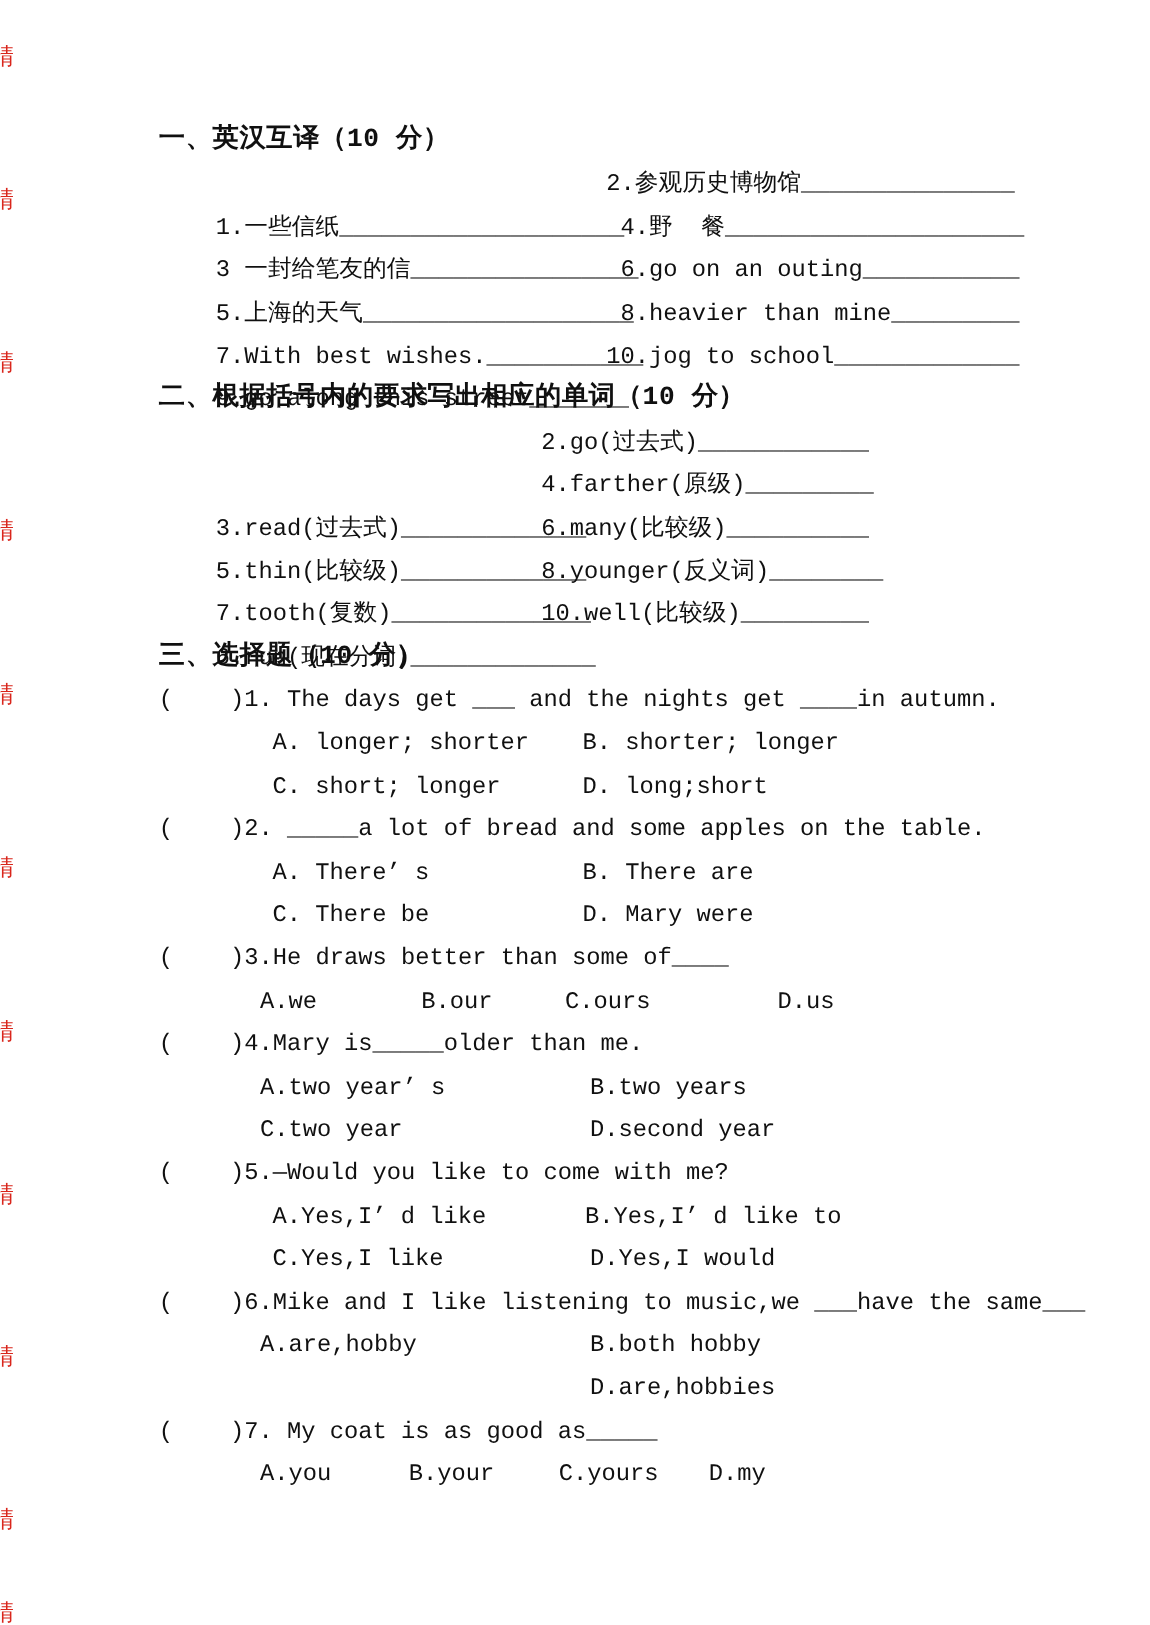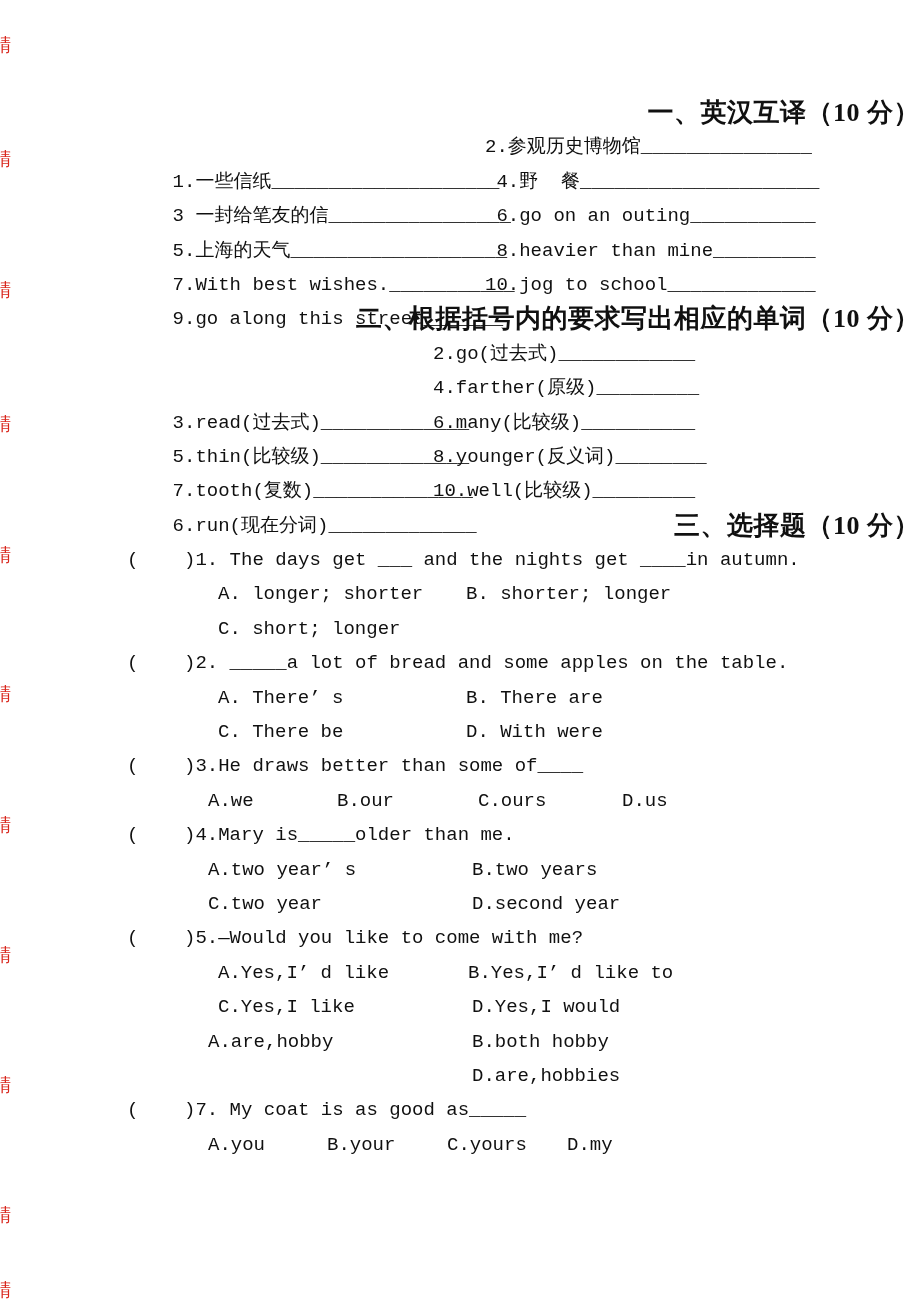--- a/index.html
+++ b/index.html
@@ -19,25 +19,24 @@
     font-family: "Liberation Mono", "DejaVu Sans Mono", monospace;
   }
   .line {
     position: relative;
     height: 34.4px;
     line-height: 34.4px;
     font-size: 19px;
     white-space: pre;
   }
   .heading {
-    font-family: Liberation Serif, serif;
+    font-family: Liberation Mono, monospace;
     font-weight: bold;
-    font-size: 26px;
+    font-size: 21px;
     letter-spacing: 0.5px;
-    text-align: right;
   }
   .c2 {
     position: absolute;
     top: 0;
   }
   .s1col2 { left: 358px; text-align: center; }
   .s2col2 { left: 306px; }
   .opt {
     position: absolute;
     top: 0;
@@ -107,37 +106,38 @@
 
   <div class="line heading">三、选择题（10 分）</div>
 
   <div class="line">(    )1. The days get ___ and the nights get ____in autumn.</div>
   <div class="line">
     <span class="opt" style="left:91px">A. longer; shorter</span>
     <span class="opt" style="left:339px">B. shorter; longer</span>
   </div>
   <div class="line">
     <span class="opt" style="left:91px">C. short; longer</span>
+    <span class="opt" style="left:339px">D. long;short</span>
   </div>
 
   <div class="line">(    )2. _____a lot of bread and some apples on the table.</div>
   <div class="line">
     <span class="opt" style="left:91px">A. There’ s</span>
     <span class="opt" style="left:339px">B. There are</span>
   </div>
   <div class="line">
     <span class="opt" style="left:91px">C. There be</span>
-    <span class="opt" style="left:339px">D. With were</span>
+    <span class="opt" style="left:339px">D. Mary were</span>
   </div>
 
   <div class="line">(    )3.He draws better than some of____</div>
   <div class="line">
     <span class="opt" style="left:81px">A.we</span>
     <span class="opt" style="left:210px">B.our</span>
-    <span class="opt" style="left:351px">C.ours</span>
+    <span class="opt" style="left:325px">C.ours</span>
     <span class="opt" style="left:495px">D.us</span>
   </div>
 
   <div class="line">(    )4.Mary is_____older than me.</div>
   <div class="line">
     <span class="opt" style="left:81px">A.two year’ s</span>
     <span class="opt" style="left:345px">B.two years</span>
   </div>
   <div class="line">
     <span class="opt" style="left:81px">C.two year</span>
@@ -147,20 +147,21 @@
   <div class="line">(    )5.—Would you like to come with me?</div>
   <div class="line">
     <span class="opt" style="left:91px">A.Yes,I’ d like</span>
     <span class="opt" style="left:341px">B.Yes,I’ d like to</span>
   </div>
   <div class="line">
     <span class="opt" style="left:91px">C.Yes,I like</span>
     <span class="opt" style="left:345px">D.Yes,I would</span>
   </div>
 
+  <div class="line">(    )6.Mike and I like listening to music,we ___have the same___</div>
   <div class="line">
     <span class="opt" style="left:81px">A.are,hobby</span>
     <span class="opt" style="left:345px">B.both hobby</span>
   </div>
   <div class="line">
     <span class="opt" style="left:345px">D.are,hobbies</span>
   </div>
 
   <div class="line">(    )7. My coat is as good as_____</div>
   <div class="line">

